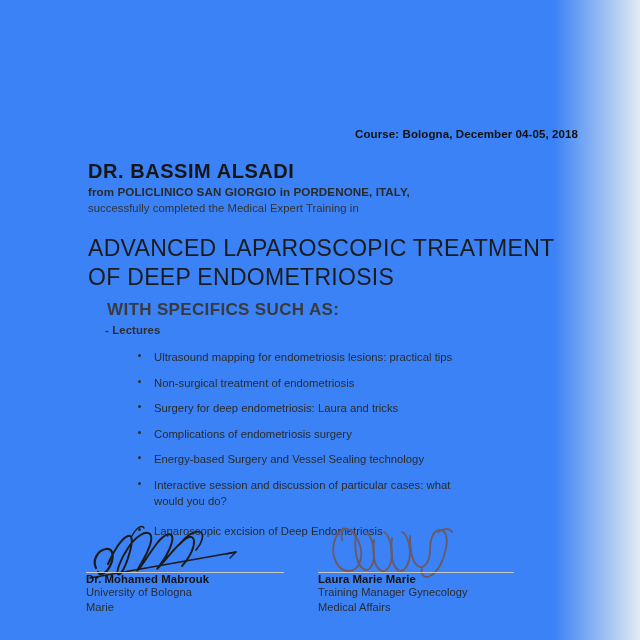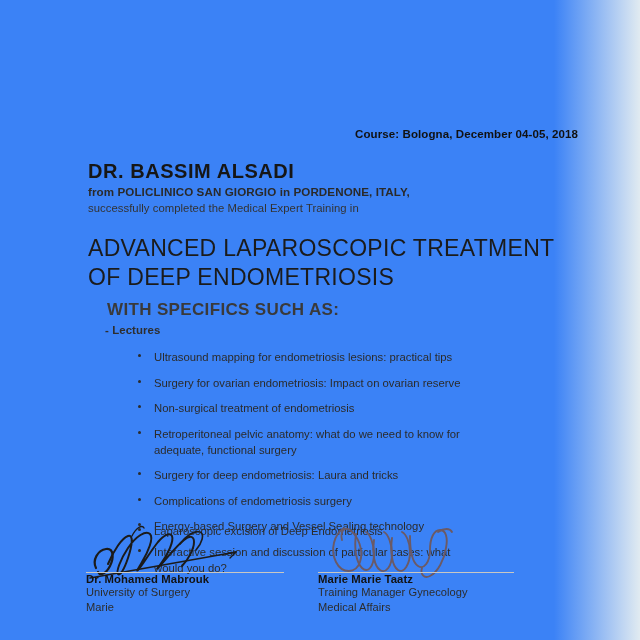--- a/index.html
+++ b/index.html
@@ -190,23 +190,21 @@
   <div class="completed-line">successfully completed the Medical Expert Training in</div>
 
   <div class="course-title">ADVANCED LAPAROSCOPIC TREATMENT OF DEEP ENDOMETRIOSIS</div>
 
   <div class="specifics-heading">WITH SPECIFICS SUCH AS:</div>
 
   <div class="section-label section-lectures">- Lectures</div>
 
   <ul class="bullet-list" id="lectures-list">
       <li class="bullet-item"><span class="dot"></span><span>Ultrasound mapping for endometriosis lesions: practical tips</span></li>
-      <li class="bullet-item"><span class="dot"></span><span>Surgery for ovarian endometriosis: Impact on ovarian reserve</span></li>
       <li class="bullet-item"><span class="dot"></span><span>Non-surgical treatment of endometriosis</span></li>
-      <li class="bullet-item"><span class="dot"></span><span>Retroperitoneal pelvic anatomy: what do we need to know for adequate, functional surgery</span></li>
       <li class="bullet-item"><span class="dot"></span><span>Surgery for deep endometriosis: Laura and tricks</span></li>
       <li class="bullet-item"><span class="dot"></span><span>Complications of endometriosis surgery</span></li>
       <li class="bullet-item"><span class="dot"></span><span>Energy-based Surgery and Vessel Sealing technology</span></li>
       <li class="bullet-item"><span class="dot"></span><span>Interactive session and discussion of particular cases: what would you do?</span></li>
     </ul>
 
 
   <ul class="bullet-list" id="live-list">
       <li class="bullet-item"><span class="dot"></span><span>Laparoscopic excision of Deep Endometriosis</span></li>
     </ul>
@@ -238,23 +236,23 @@
                C126,42 120,54 112,58 C106,61 102,56 104,50"></path>
       <path d="M120,14 C126,10 132,10 134,14"></path>
     </g>
   </svg>
 
   <div class="sig-rule rule-left"></div>
   <div class="sig-rule rule-right"></div>
 
   <div class="sig-block sig-left">
     <div class="sig-name">Dr. Mohamed Mabrouk</div>
-    <div class="sig-detail">University of Surgery</div>
+    <div class="sig-detail">University of Bologna</div>
     <div class="sig-detail">Marie</div>
   </div>
 
   <div class="sig-block sig-right">
-    <div class="sig-name">Marie Marie Taatz</div>
+    <div class="sig-name">Laura Marie Marie</div>
     <div class="sig-detail">Training Manager Gynecology</div>
     <div class="sig-detail">Medical Affairs</div>
   </div>
 
 </div>
 
 </body></html>

